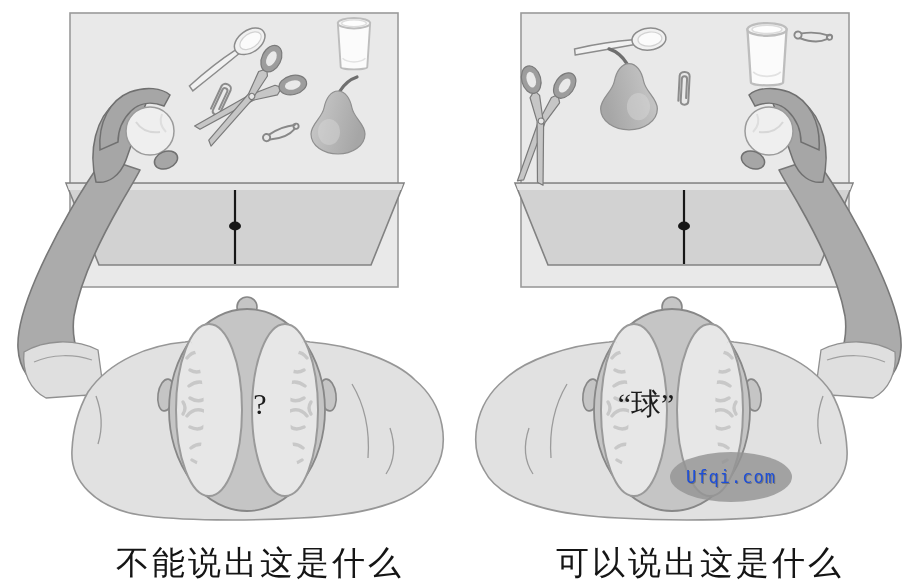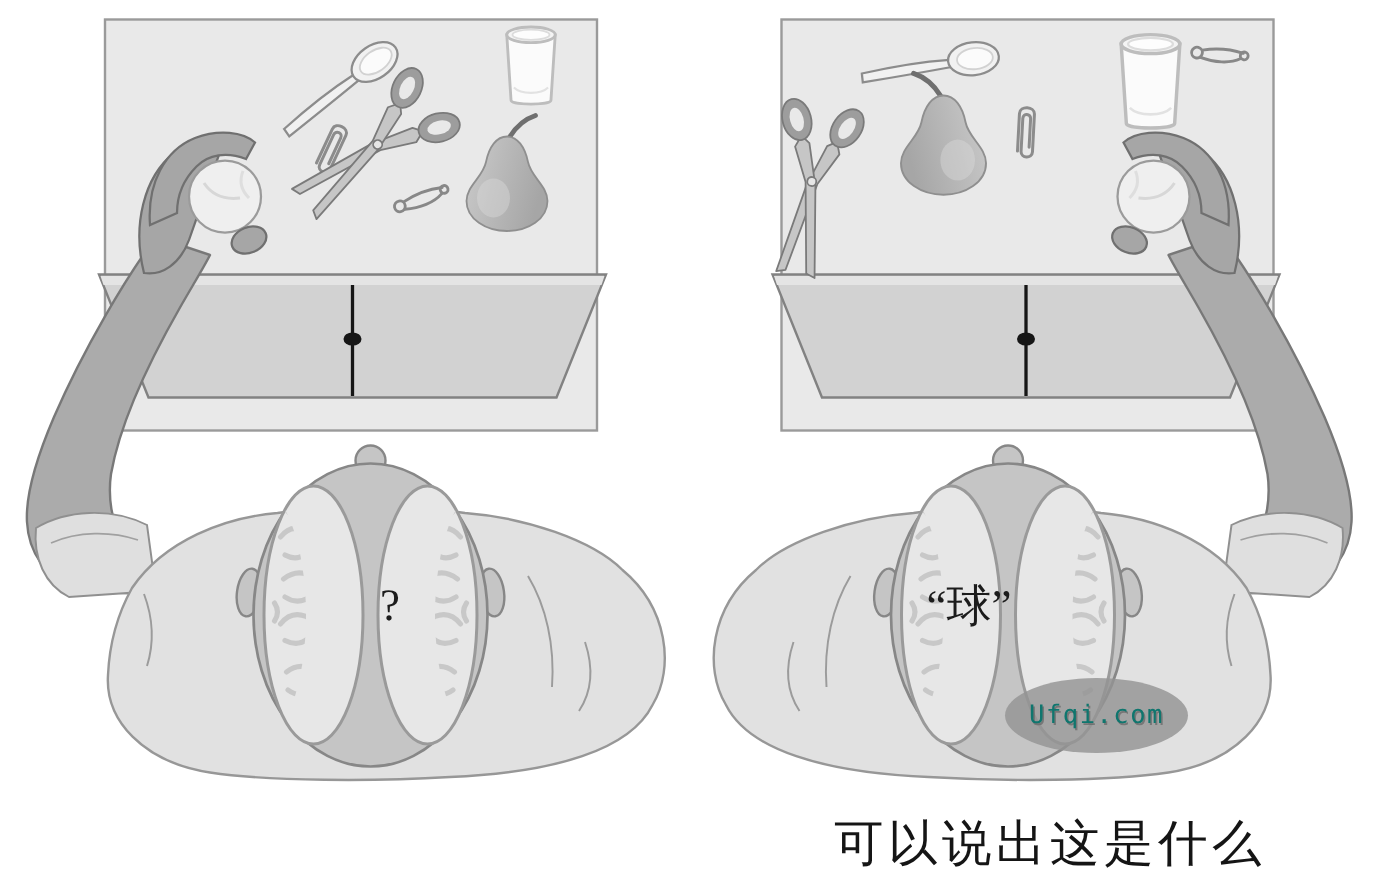--- a/index.html
+++ b/index.html
@@ -29,21 +29,21 @@
   .caption.left{left:30px;width:460px;}
   .caption.right{left:470px;width:460px;}
   .watermark{
     position:absolute;
     left:670px;top:452px;width:122px;height:50px;
     border-radius:50%;
     background:rgba(148,148,148,0.82);
     display:flex;align-items:center;justify-content:center;
     font-family:"DejaVu Sans Mono", monospace;
     font-size:17px;letter-spacing:1px;
-    color:#0f766e;
+    color:#1d4ed8;
     text-shadow:1px 1px 0 rgba(90,90,90,.6);
   }
 </style>
 </head>
 <body>
 
 <div class="figure">
 
 <svg width="919" height="540" viewBox="0 0 919 540">
   <defs>
@@ -182,15 +182,16 @@
     <use href="#person" transform="translate(919,0) scale(-1,1)"></use>
   </g>
 </svg>
 
 <div class="overlay brain-label" style="left:238px;top:384px;width:44px;height:40px;">?</div>
 
 <div class="overlay brain-label" style="left:586px;top:384px;width:120px;height:40px;">“球”</div>
 
 <div class="watermark">Ufqi.com</div>
 
+<div class="caption left">不能说出这是什么</div>
 <div class="caption right">可以说出这是什么</div>
 
 </div>
 
 </body></html>

